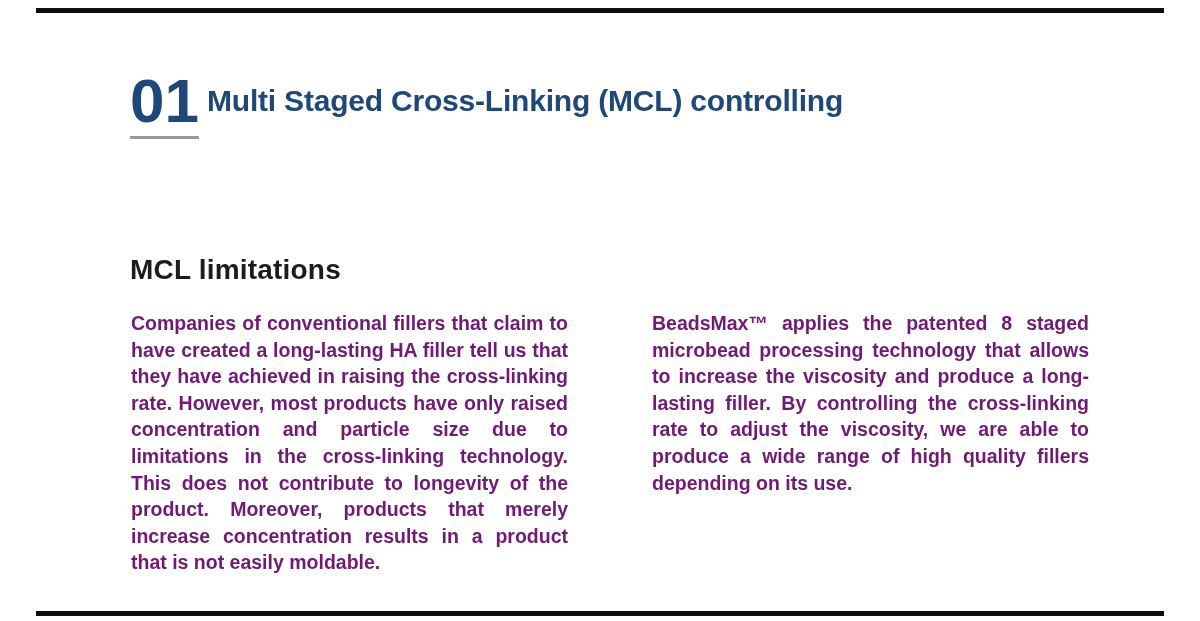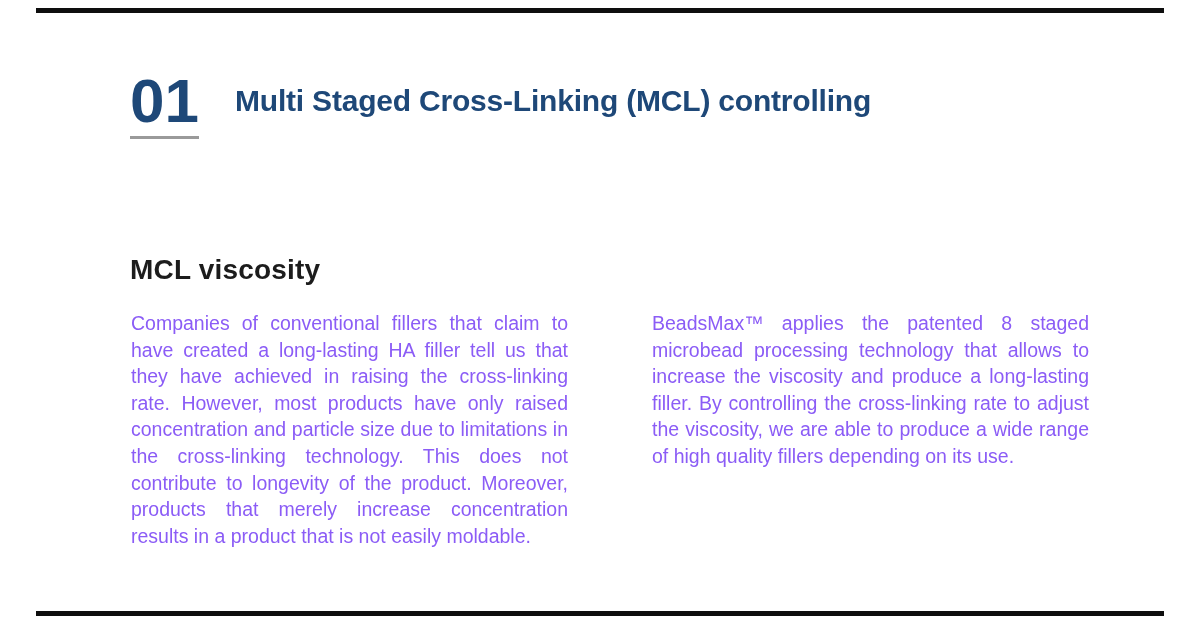--- a/index.html
+++ b/index.html
@@ -22,21 +22,21 @@
   .rule-top { top: 8px; }
   .rule-bottom { bottom: 5px; }
 
   
   .header {
     position: absolute;
     top: 72px;
     left: 130px;
     display: flex;
     align-items: center;
-    gap: 36px;
+    gap: 8px;
   }
   .section-number {
     font-size: 62px;
     font-weight: bold;
     line-height: 0.92;
     color: #1E4878;
     letter-spacing: 0px;
     border-bottom: 3px solid #9a9a9a;
     padding-bottom: 7px;
   }
@@ -65,35 +65,36 @@
     top: 310px;
     left: 131px;
     width: 958px;
     display: flex;
     gap: 84px;
   }
   .col {
     width: 437px;
     font-size: 19.5px;
     line-height: 26.6px;
-    color: #8b5cf6;
+    color: #701a75;
     text-align: justify;
     text-justify: inter-word;
+    font-weight: bold;
   }
 </style>
 </head>
 <body>
 
 <div class="rule rule-top"></div>
 
 <div class="header">
   <div class="section-number">01</div>
   <div class="page-title">Multi Staged Cross-Linking (MCL) controlling</div>
 </div>
 
-<div class="section-heading">MCL viscosity</div>
+<div class="section-heading">MCL limitations</div>
 
 <div class="columns">
   <div class="col">Companies of conventional fillers that claim to have created a long-lasting HA filler tell us that they have achieved in raising the cross-linking rate. However, most products have only raised concentration and particle size due to limitations in the cross-linking technology. This does not contribute to longevity of the product. Moreover, products that merely increase concentration results in a product that is not easily moldable.</div>
   <div class="col">BeadsMax™ applies the patented 8 staged microbead processing technology that allows to increase the viscosity and produce a long-lasting filler. By controlling the cross-linking rate to adjust the viscosity, we are able to produce a wide range of high quality fillers depending on its use.</div>
 </div>
 
 <div class="rule rule-bottom"></div>
 
 </body></html>

